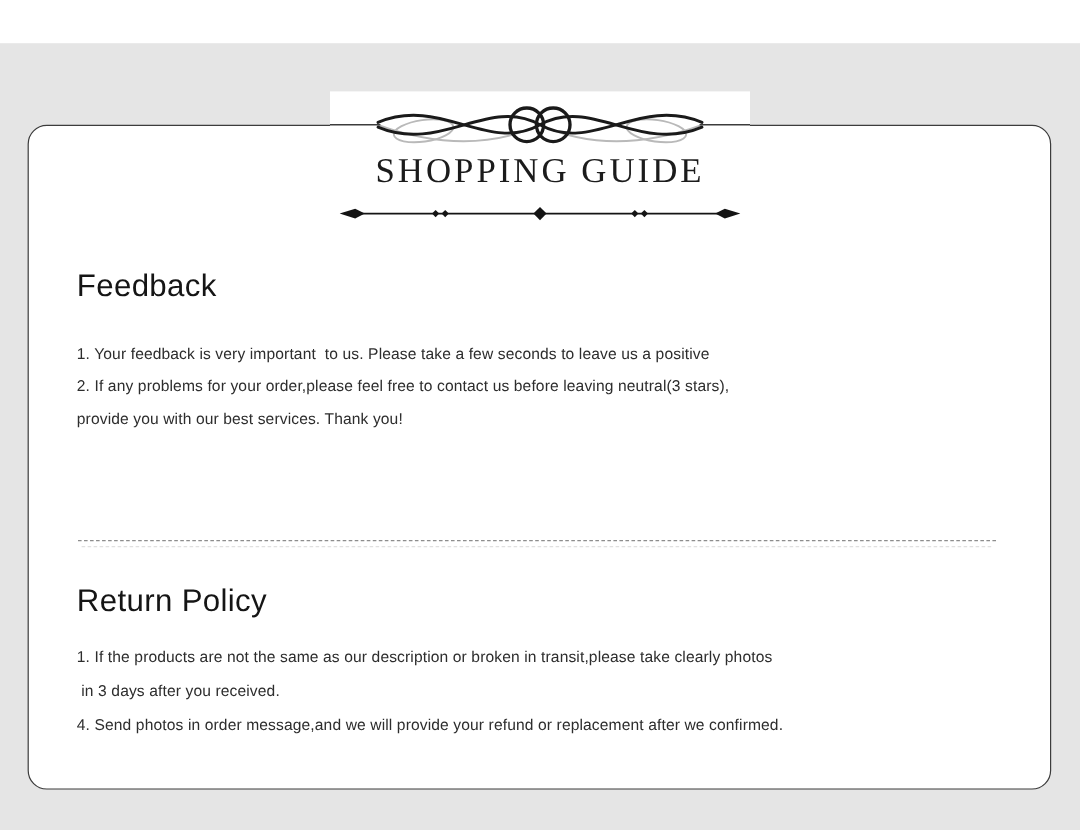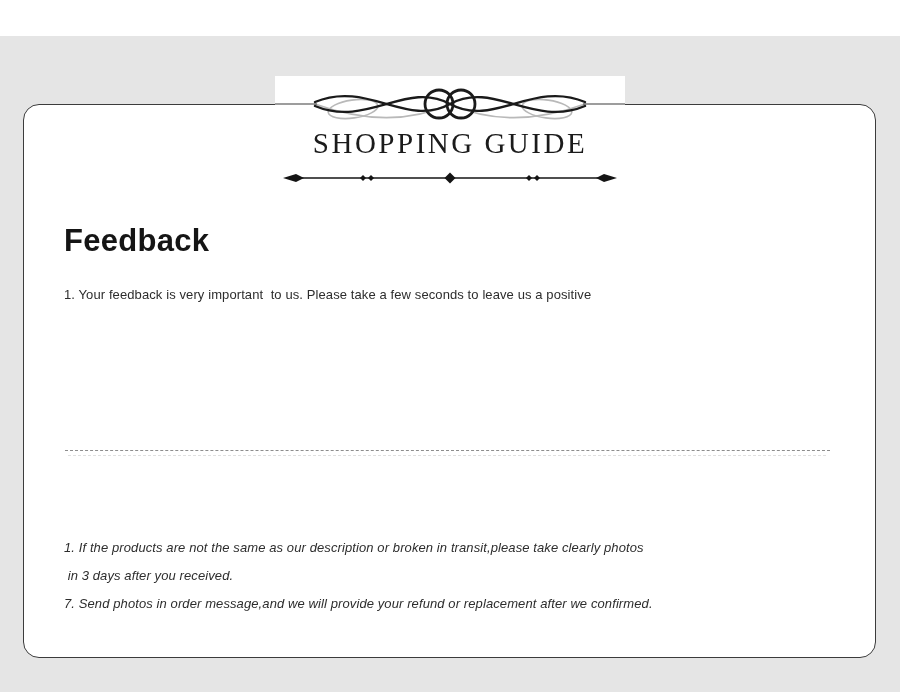--- a/index.html
+++ b/index.html
@@ -38,42 +38,42 @@
     white-space: pre;
   }
   .title-divider {
     position: absolute;
     left: 283px; top: 135px;
     width: 334px; height: 14px;
   }
   .section-heading {
     position: absolute;
     left: 64px;
-    font-size: 31px;
-    font-weight: 700;
+    font-size: 26px;
+    font-weight: 400;
     color: #151515;
     letter-spacing: 0.3px;
     white-space: pre;
   }
   .heading-feedback { top: 187px; }
   .heading-return { top: 449px; }
   .body-block {
     position: absolute;
     left: 64px;
     color: #2d2d2d;
     font-size: 13px;
     letter-spacing: 0.1px;
   }
   .body-feedback { top: 245px; }
   .body-return { top: 498px; }
   .body-block .tline {
     white-space: pre;
   }
   .body-feedback .tline { height: 27px; line-height: 27px; }
-  .body-return .tline { height: 28px; line-height: 28px; font-style: italic; }
+  .body-return .tline { height: 28px; line-height: 28px; }
   .dashed-divider {
     position: absolute;
     left: 65px; top: 414px;
     width: 765px; height: 0;
     border-top: 1px dashed #8d8d8d;
   }
   .dashed-divider-echo {
     position: absolute;
     left: 68px; top: 419px;
     width: 758px; height: 0;
@@ -120,25 +120,28 @@
     <polygon points="85,7 88,4 91,7 88,10" fill="#141414"></polygon>
     <polygon points="161.5,7 167,1.5 172.5,7 167,12.5" fill="#141414"></polygon>
     <polygon points="243,7 246,4 249,7 246,10" fill="#141414"></polygon>
     <polygon points="251,7 254,4 257,7 254,10" fill="#141414"></polygon>
   </svg>
 
   <div class="section-heading heading-feedback">Feedback</div>
 
   <div class="body-block body-feedback">
     <div class="tline">1. Your feedback is very important  to us. Please take a few seconds to leave us a positive</div>
+    <div class="tline">2. If any problems for your order,please feel free to contact us before leaving neutral(3 stars),</div>
+    <div class="tline">provide you with our best services. Thank you!</div>
   </div>
 
   <div class="dashed-divider"></div>
   <div class="dashed-divider-echo"></div>
 
+  <div class="section-heading heading-return">Return Policy</div>
 
   <div class="body-block body-return">
     <div class="tline">1. If the products are not the same as our description or broken in transit,please take clearly photos</div>
     <div class="tline"> in 3 days after you received.</div>
-    <div class="tline">7. Send photos in order message,and we will provide your refund or replacement after we confirmed.</div>
+    <div class="tline">4. Send photos in order message,and we will provide your refund or replacement after we confirmed.</div>
   </div>
 
 </div>
 
 </body></html>

